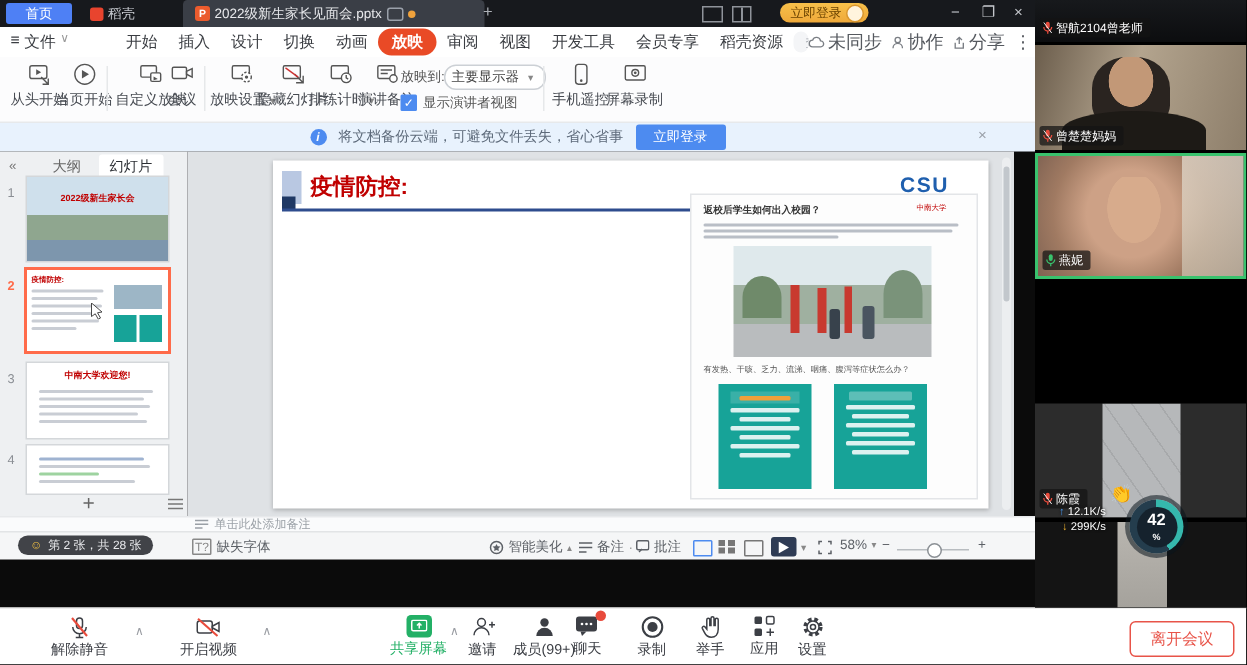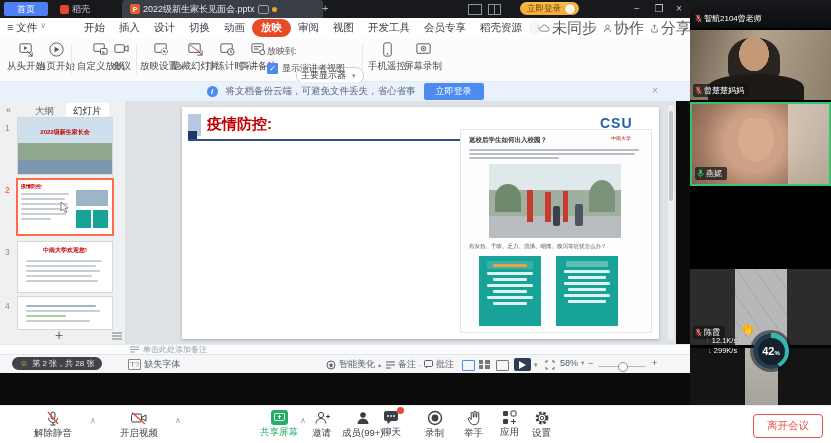--- a/index.html
+++ b/index.html
@@ -16,25 +16,25 @@
   .bubble{width:9px;height:7px;border:1px solid #9aa0aa;border-radius:2px;position:relative;}
   .dot-org{width:5px;height:5px;border-radius:50%;background:#f0a23c;}
   .win-ctl{color:#c4c7cc;font-size:10px;width:18px;text-align:center;}
   .login-pill{height:13px;background:linear-gradient(#f7c04a,#efa93a);border-radius:7px;display:flex;align-items:center;gap:3px;padding:0 3px 0 7px;color:#6b4300;font-size:8.5px;}
   .avatar{width:10px;height:10px;border-radius:50%;background:#fff4dd;border:1px solid #d9962e;}
   #menubar{left:0;top:18px;width:690px;height:20px;background:#fff;border-bottom:1px solid #e4e6e9;display:flex;align-items:center;}
   .menu-item{font-size:10.5px;color:#3a3d42;padding:2px 7px;white-space:nowrap;}
   .menu-item.active{background:#e94a26;color:#fff;border-radius:9px;padding:2px 9px;font-weight:bold;}
   .qicon{width:14px;height:13px;margin:0 2px;}
   .search-box{width:102px;height:14px;display:flex;align-items:center;gap:3px;color:#a4a8ae;font-size:8px;border-radius:8px;background:#f4f5f7;padding:0 5px;overflow:hidden;white-space:nowrap;}
-  .mb-right{font-size:15px;color:#55595f;display:flex;align-items:center;gap:2px;white-space:nowrap;}
+  .mb-right{font-size:12px;color:#55595f;display:flex;align-items:center;gap:2px;white-space:nowrap;}
   #ribbon{left:0;top:38px;width:690px;height:43px;background:#fcfcfd;border-bottom:1px solid #e7e9eb;}
   .rb-btn{position:absolute;top:3px;display:flex;flex-direction:column;align-items:center;gap:2px;font-size:9.5px;color:#474b52;white-space:nowrap;}
   .rb-sep{position:absolute;top:6px;width:1px;height:30px;background:#e6e8ea;}
-  .select{border:1px solid #ccd0d5;background:#fff;border-radius:8px;font-size:9px;color:#444;padding:1px 4px;display:flex;gap:6px;align-items:center;margin-top:24px;}
+  .select{border:1px solid #ccd0d5;background:#fff;border-radius:8px;font-size:9px;color:#444;padding:1px 4px;display:flex;gap:6px;align-items:center;}
   .chk{width:9px;height:9px;border:1px solid #4d8bf0;background:#4d8bf0;color:#fff;font-size:8px;line-height:9px;text-align:center;border-radius:1px;}
   #notice{left:0;top:82px;width:690px;height:19px;background:#e8f2fd;display:flex;align-items:center;justify-content:center;gap:8px;}
   .info-i{width:11px;height:11px;border-radius:50%;background:#4d8bf0;color:#fff;font-size:8px;font-style:italic;font-weight:bold;display:flex;align-items:center;justify-content:center;}
   .notice-txt{font-size:9.5px;color:#5d6a7a;}
   .notice-btn{background:#4d8bf0;color:#fff;font-size:9px;border-radius:2px;padding:2px 12px;}
   
   #panel{left:0;top:101px;width:125px;height:243px;background:#eef0f2;}
   .ptab{font-size:9.5px;color:#666;padding:2px 7px;border-radius:2px;}
   .ptab.active{background:#fff;color:#2b2e33;}
   .thumb{position:absolute;left:18px;width:94px;background:#fff;box-shadow:0 0 0 1px #d4d7da;}
@@ -58,21 +58,21 @@
   
   #meetbar{left:0;top:405px;width:831px;height:38px;background:#fff;border-top:1px solid #ececec;}
   .mt-item{position:absolute;top:4px;display:flex;flex-direction:column;align-items:center;gap:1px;font-size:9.5px;color:#3c3f45;white-space:nowrap;}
   .chev{color:#9a9da3;font-size:8px;}
   .leave-btn{position:absolute;left:753px;top:8px;width:68px;height:22px;border:1px solid #e85449;border-radius:4px;color:#e85449;font-size:10.5px;display:flex;align-items:center;justify-content:center;background:#fff;}
   
   #sidebar{left:690px;top:0;width:141px;height:405px;background:#000;}
   .tile{position:absolute;left:0;width:141px;overflow:hidden;}
   .plabel{position:absolute;left:3px;background:rgba(20,20,20,.72);border-radius:2px;color:#fff;font-size:8px;padding:1px 5px 1px 2px;display:flex;align-items:center;gap:2px;white-space:nowrap;}
   .ring{position:absolute;width:36px;height:36px;border-radius:50%;display:flex;align-items:center;justify-content:center;}
-  .ring-in{width:27px;height:27px;border-radius:50%;background:#15222d;color:#fff;display:flex;align-items:center;justify-content:center;font-size:11px;font-weight:bold;}
+  .ring-in{width:27px;height:27px;border-radius:50%;background:#15222d;color:#fff;display:flex;align-items:center;justify-content:center;font-size:11px;font-weight:bold;flex-direction:column;}
   .netrow{display:flex;align-items:center;gap:2px;font-size:7.5px;color:#fff;text-shadow:0 0 2px #000;}
   svg{display:block;}
 </style>
 </head>
 <body>
 
 <div id="stage">
 
   <div id="titlebar" class="abs">
     <div class="abs tb-home">

